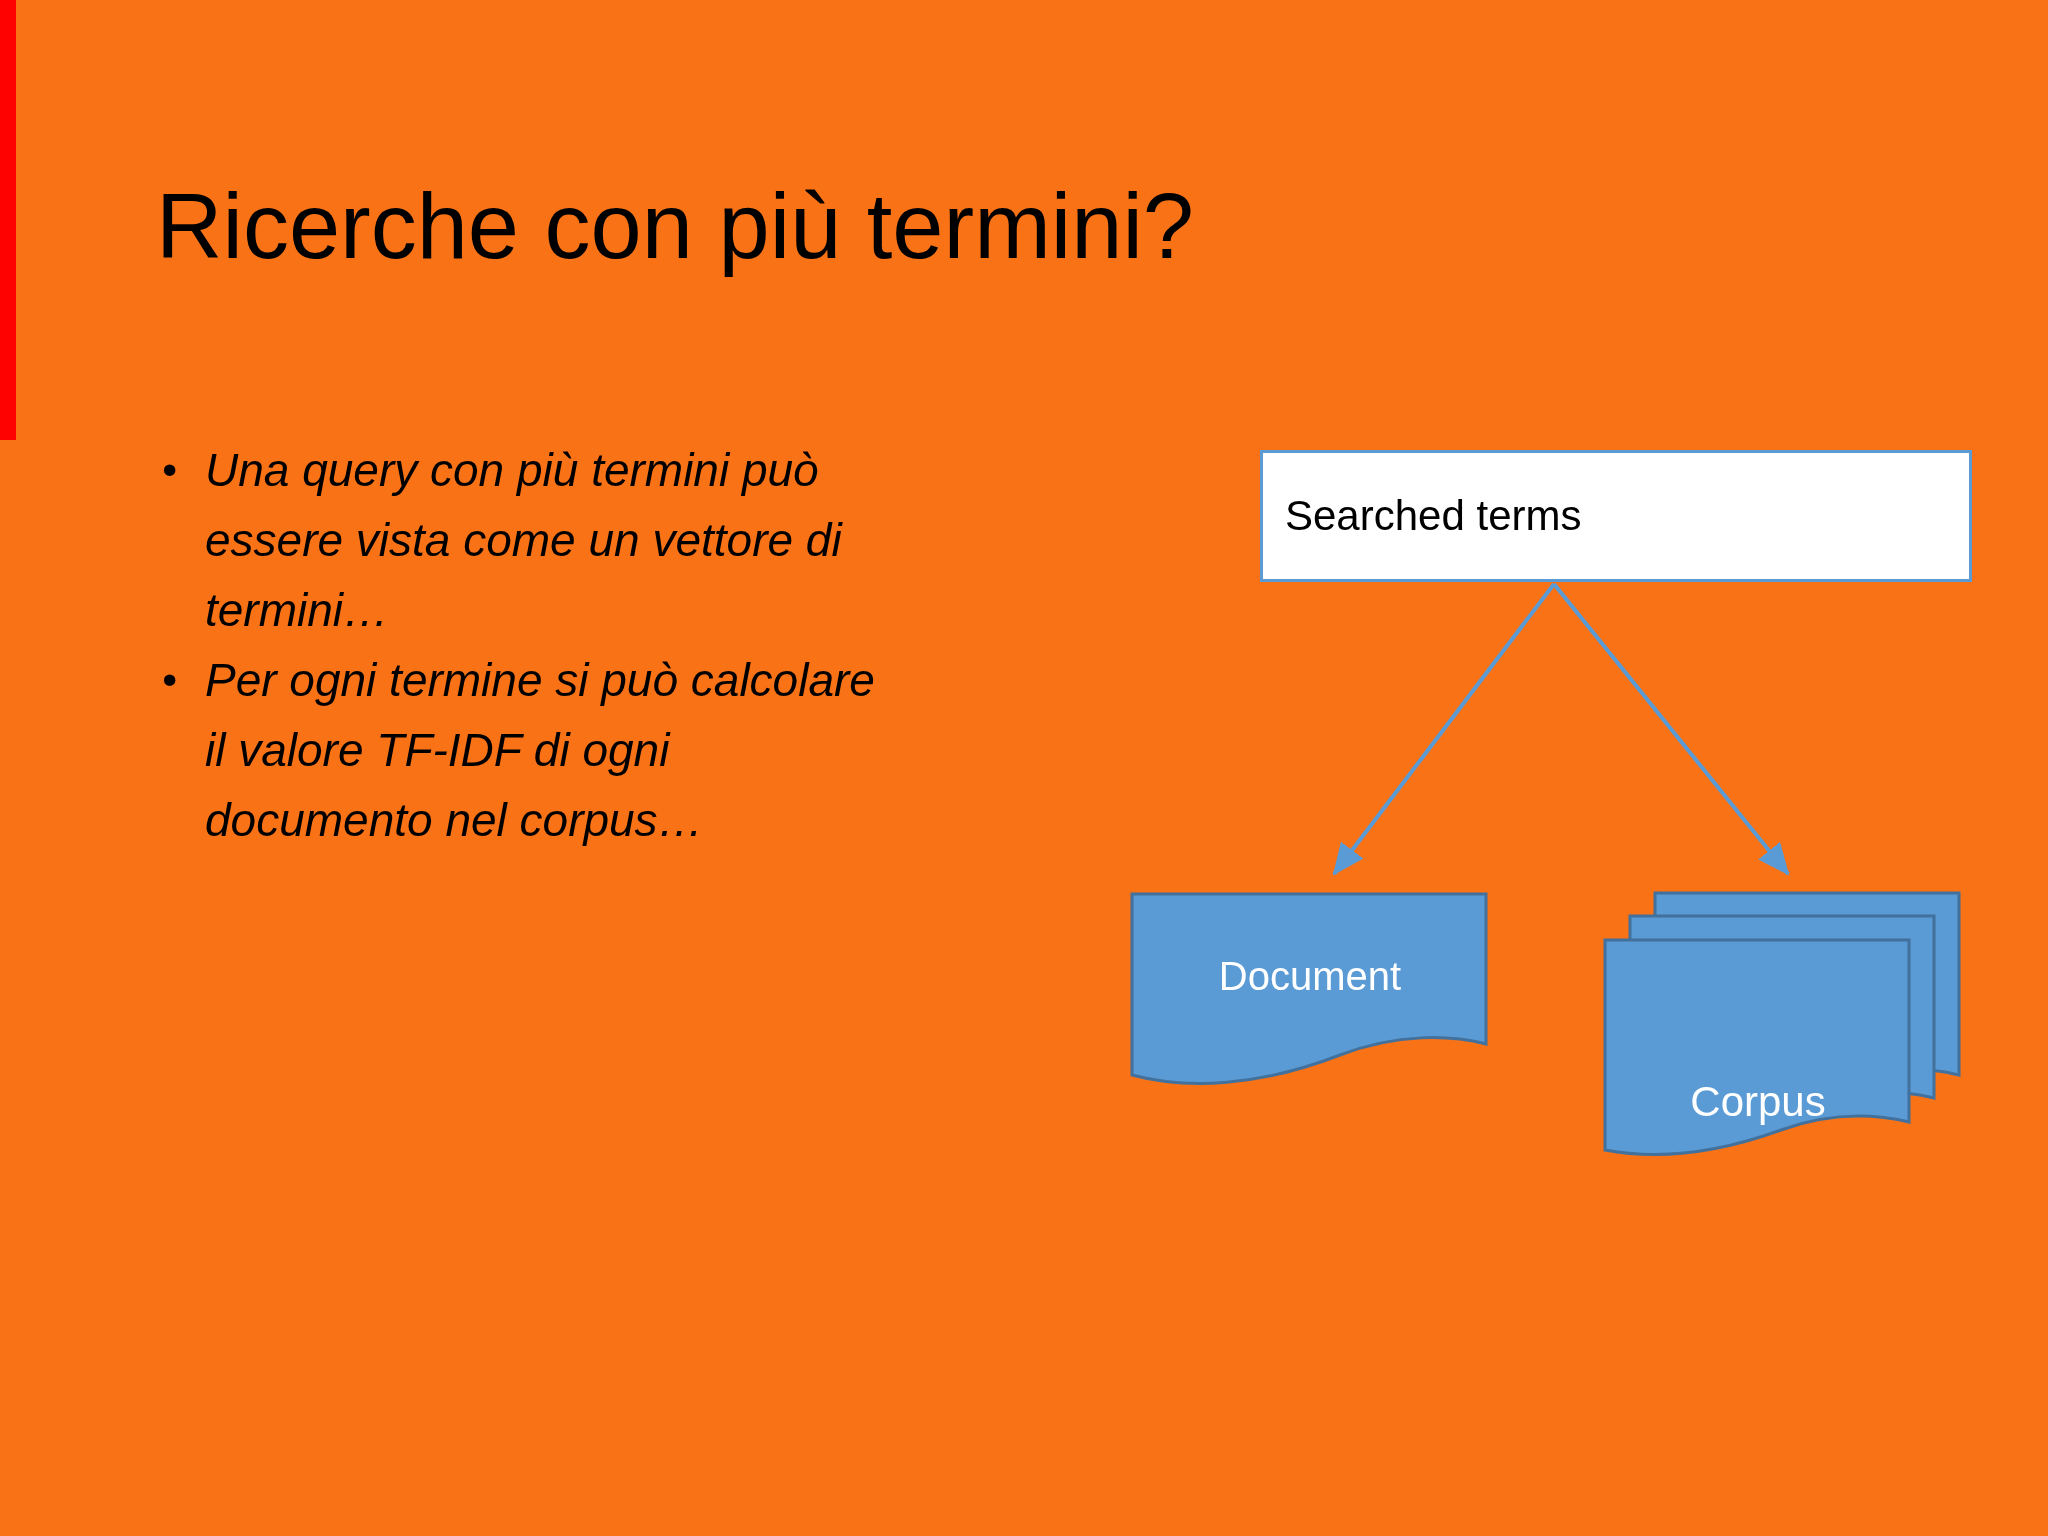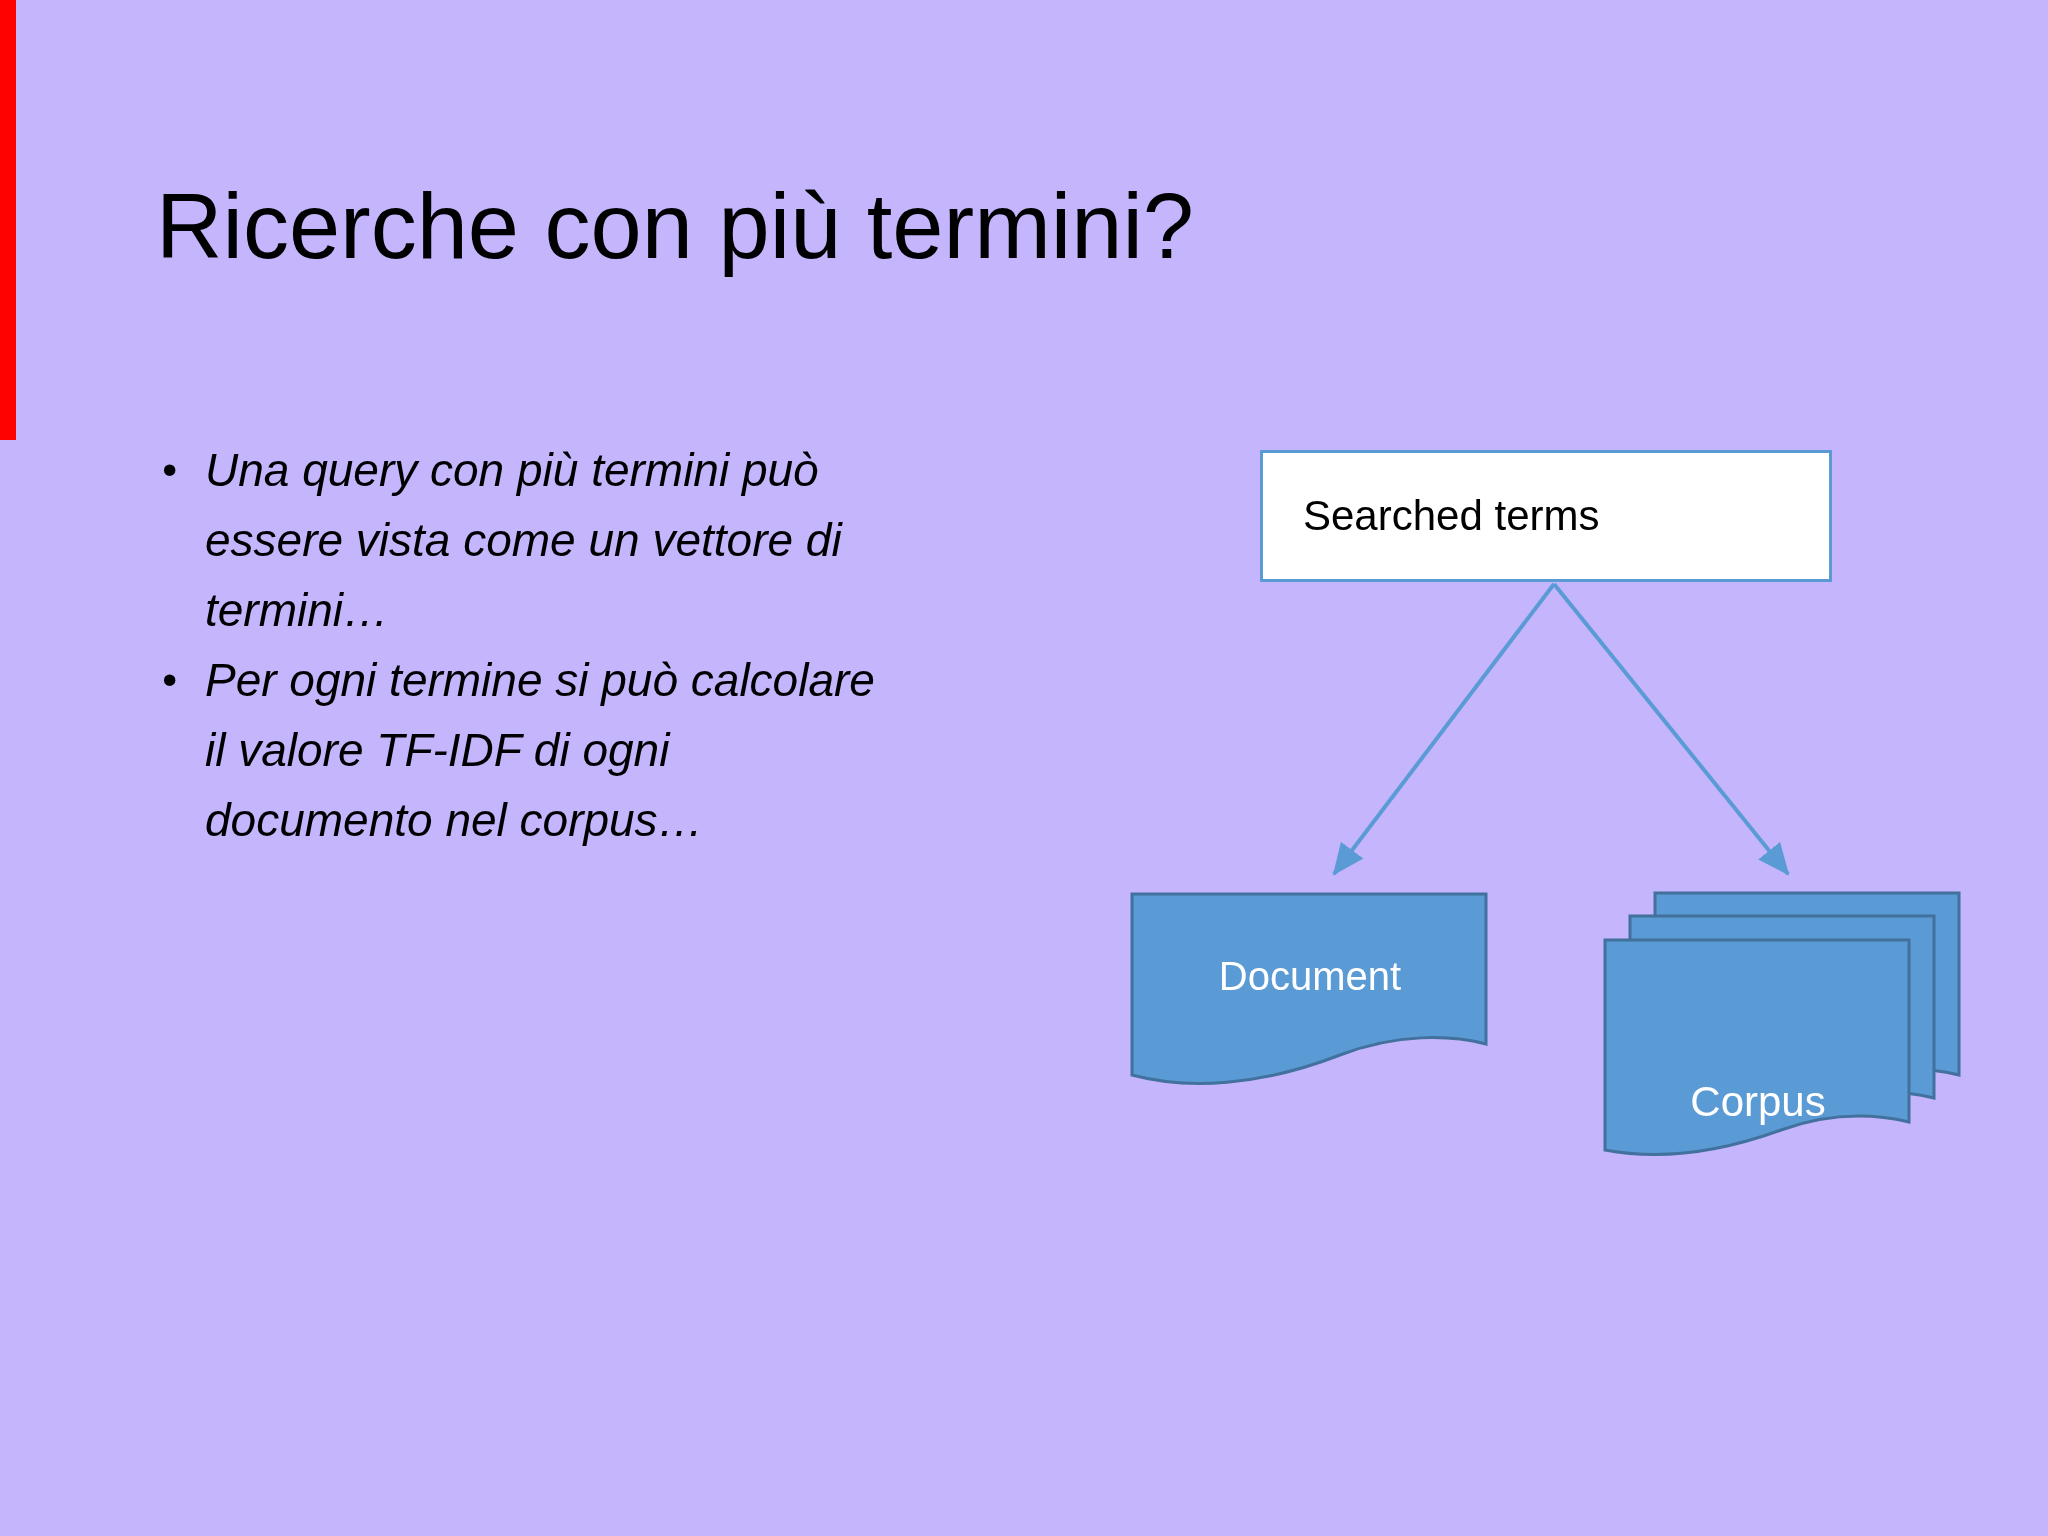--- a/index.html
+++ b/index.html
@@ -1,40 +1,40 @@
 <!DOCTYPE html>
 <html><head>
 <meta charset="utf-8">
 <style>
   html,body{margin:0;padding:0;background:#ffffff;}
   #slide{
-    position:relative;width:2048px;height:1536px;background:#c4b5fd;overflow:hidden;
+    position:relative;width:2048px;height:1536px;background:#f97316;overflow:hidden;
     font-family:"Liberation Sans","DejaVu Sans",sans-serif;color:#000000;
   }
   #accent-bar{
     position:absolute;left:0;top:0;width:16px;height:440px;background:#fe0101;
   }
   #title{
     position:absolute;left:156px;top:178px;width:1600px;
     font-size:92px;line-height:1.05;font-weight:400;color:#000000;white-space:pre-line;
   }
   #bullet-list{
     position:absolute;left:160px;top:435px;width:880px;
     margin:0;padding:0;list-style:none;
     font-size:46px;line-height:70px;color:#000000;
   }
   #bullet-list li{position:relative;padding-left:45px;margin:0;font-style:italic;}
   #bullet-list li::before{
     content:"\2022";position:absolute;left:2px;top:0;font-size:42px;line-height:70px;color:#000000;
   }
   #bullet-list li span{white-space:pre-line;}
   .diagram-box{
-    position:absolute;left:1260px;top:450px;width:572px;height:132px;box-sizing:border-box;
+    position:absolute;left:1260px;top:450px;width:712px;height:132px;box-sizing:border-box;
     border:3px solid #5b9bd5;background:#ffffff;
-    display:flex;align-items:center;padding-left:40px;
+    display:flex;align-items:center;padding-left:22px;
   }
   .diagram-box .box-label{font-size:42px;color:#000000;}
   .abs-svg{position:absolute;}
   svg text{
     font-family:"Liberation Sans","DejaVu Sans",sans-serif;fill:#ffffff;
   }
 </style>
 </head>
 <body>
 

